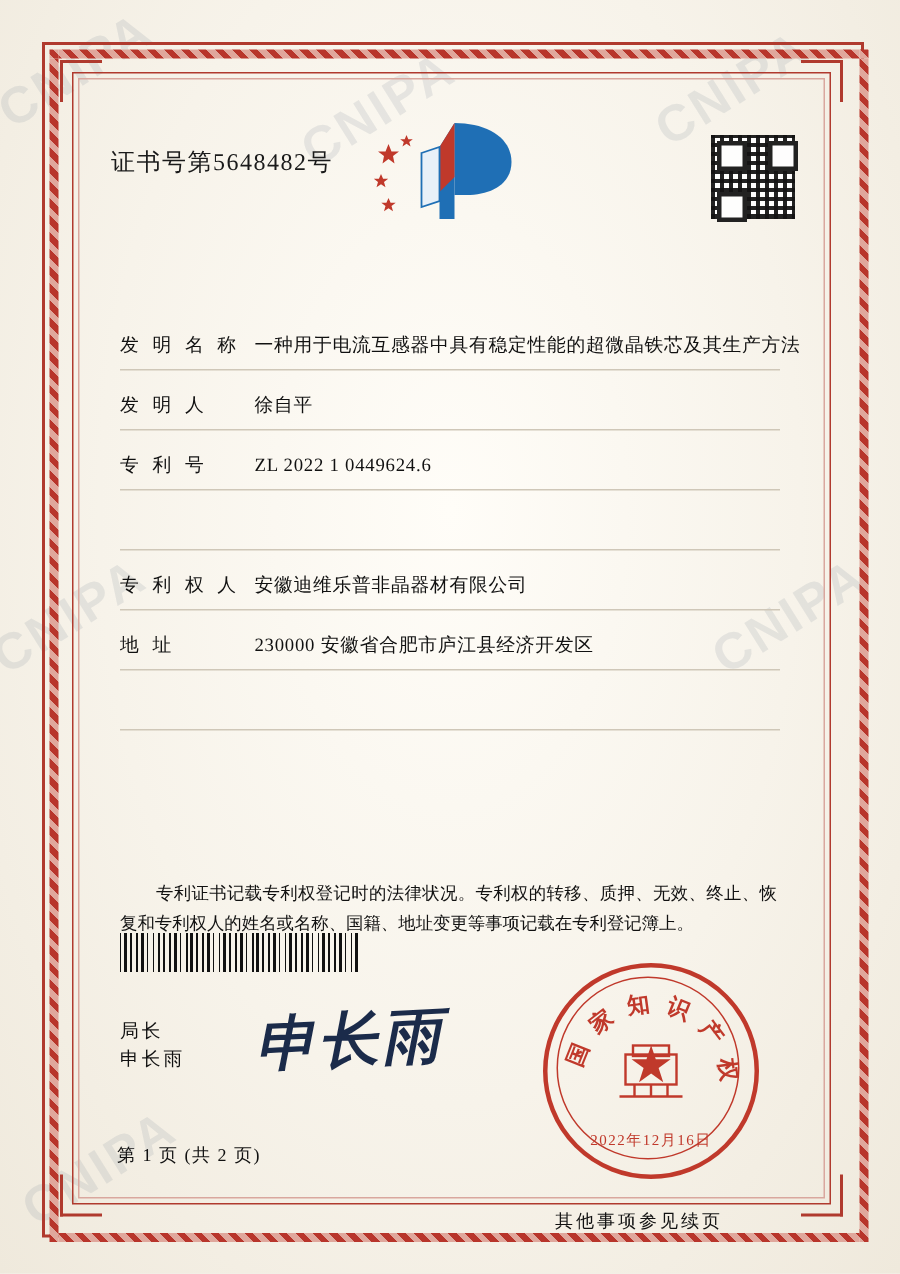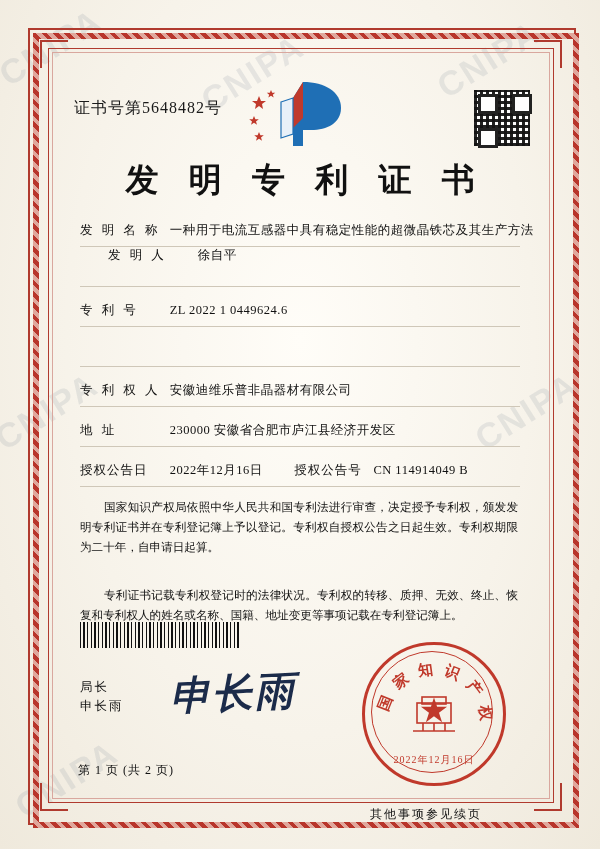--- a/index.html
+++ b/index.html
@@ -167,29 +167,28 @@
           <polygon points="14,18 16,23 21,23 17,26 18,31 14,28 10,31 11,26 7,23 12,23"></polygon>
           <polygon points="9,38 10.4,41.2 13.8,41.2 11,43.4 12,46.8 9,44.8 6,46.8 7,43.4 4.2,41.2 7.6,41.2"></polygon>
           <polygon points="14,54 15.4,57.2 18.8,57.2 16,59.4 17,62.8 14,60.8 11,62.8 12,59.4 9.2,57.2 12.6,57.2"></polygon>
           <polygon points="26,12 27.2,14.8 30.2,14.8 27.8,16.7 28.7,19.6 26,17.8 23.3,19.6 24.2,16.7 21.8,14.8 24.8,14.8"></polygon>
         </g>
       </svg>
     </div>
 
     <div class="qr"></div>
 
-    <div class="title">发 明 专 利 证 书</div>
 
     <div class="field" style="top:160px;">
       <span class="flabel">发 明 名 称</span>
       <span class="fval">一种用于电流互感器中具有稳定性能的超微晶铁芯及其生产方法</span>
     </div>
     <div class="rule" style="top:184px;"></div>
 
-    <div class="field" style="top:185px;margin-left:28px;">
+    <div class="field" style="top:200px;">
       <span class="flabel">发 明 人</span>
       <span class="fval">徐自平</span>
     </div>
     <div class="rule" style="top:224px;"></div>
 
     <div class="field" style="top:240px;">
       <span class="flabel">专 利 号</span>
       <span class="fval">ZL 2022 1 0449624.6</span>
     </div>
     <div class="rule" style="top:264px;"></div>
@@ -201,29 +200,22 @@
       <span class="fval">安徽迪维乐普非晶器材有限公司</span>
     </div>
     <div class="rule" style="top:344px;"></div>
 
     <div class="field" style="top:360px;">
       <span class="flabel">地 址</span>
       <span class="fval">230000 安徽省合肥市庐江县经济开发区</span>
     </div>
     <div class="rule" style="top:384px;"></div>
 
-    <div class="field" style="top:400px;">
-      <span class="flabel wide">授权公告日</span>
-      <span class="fval">2022年12月16日</span>
-      <span class="fval" style="margin-left:28px;letter-spacing:1px;">授权公告号</span>
-      <span class="fval" style="margin-left:8px;">CN 114914049 B</span>
-    </div>
     <div class="rule" style="top:424px;"></div>
 
-    <div class="para" style="top:436px;">国家知识产权局依照中华人民共和国专利法进行审查，决定授予专利权，颁发发明专利证书并在专利登记簿上予以登记。专利权自授权公告之日起生效。专利权期限为二十年，自申请日起算。</div>
     <div class="para" style="top:524px;">专利证书记载专利权登记时的法律状况。专利权的转移、质押、无效、终止、恢复和专利权人的姓名或名称、国籍、地址变更等事项记载在专利登记簿上。</div>
 
     <div class="barcode"></div>
 
     <div class="sig-label">
       <div>局长</div>
       <div>申长雨</div>
     </div>
     <div class="sig-script">申长雨</div>
 

